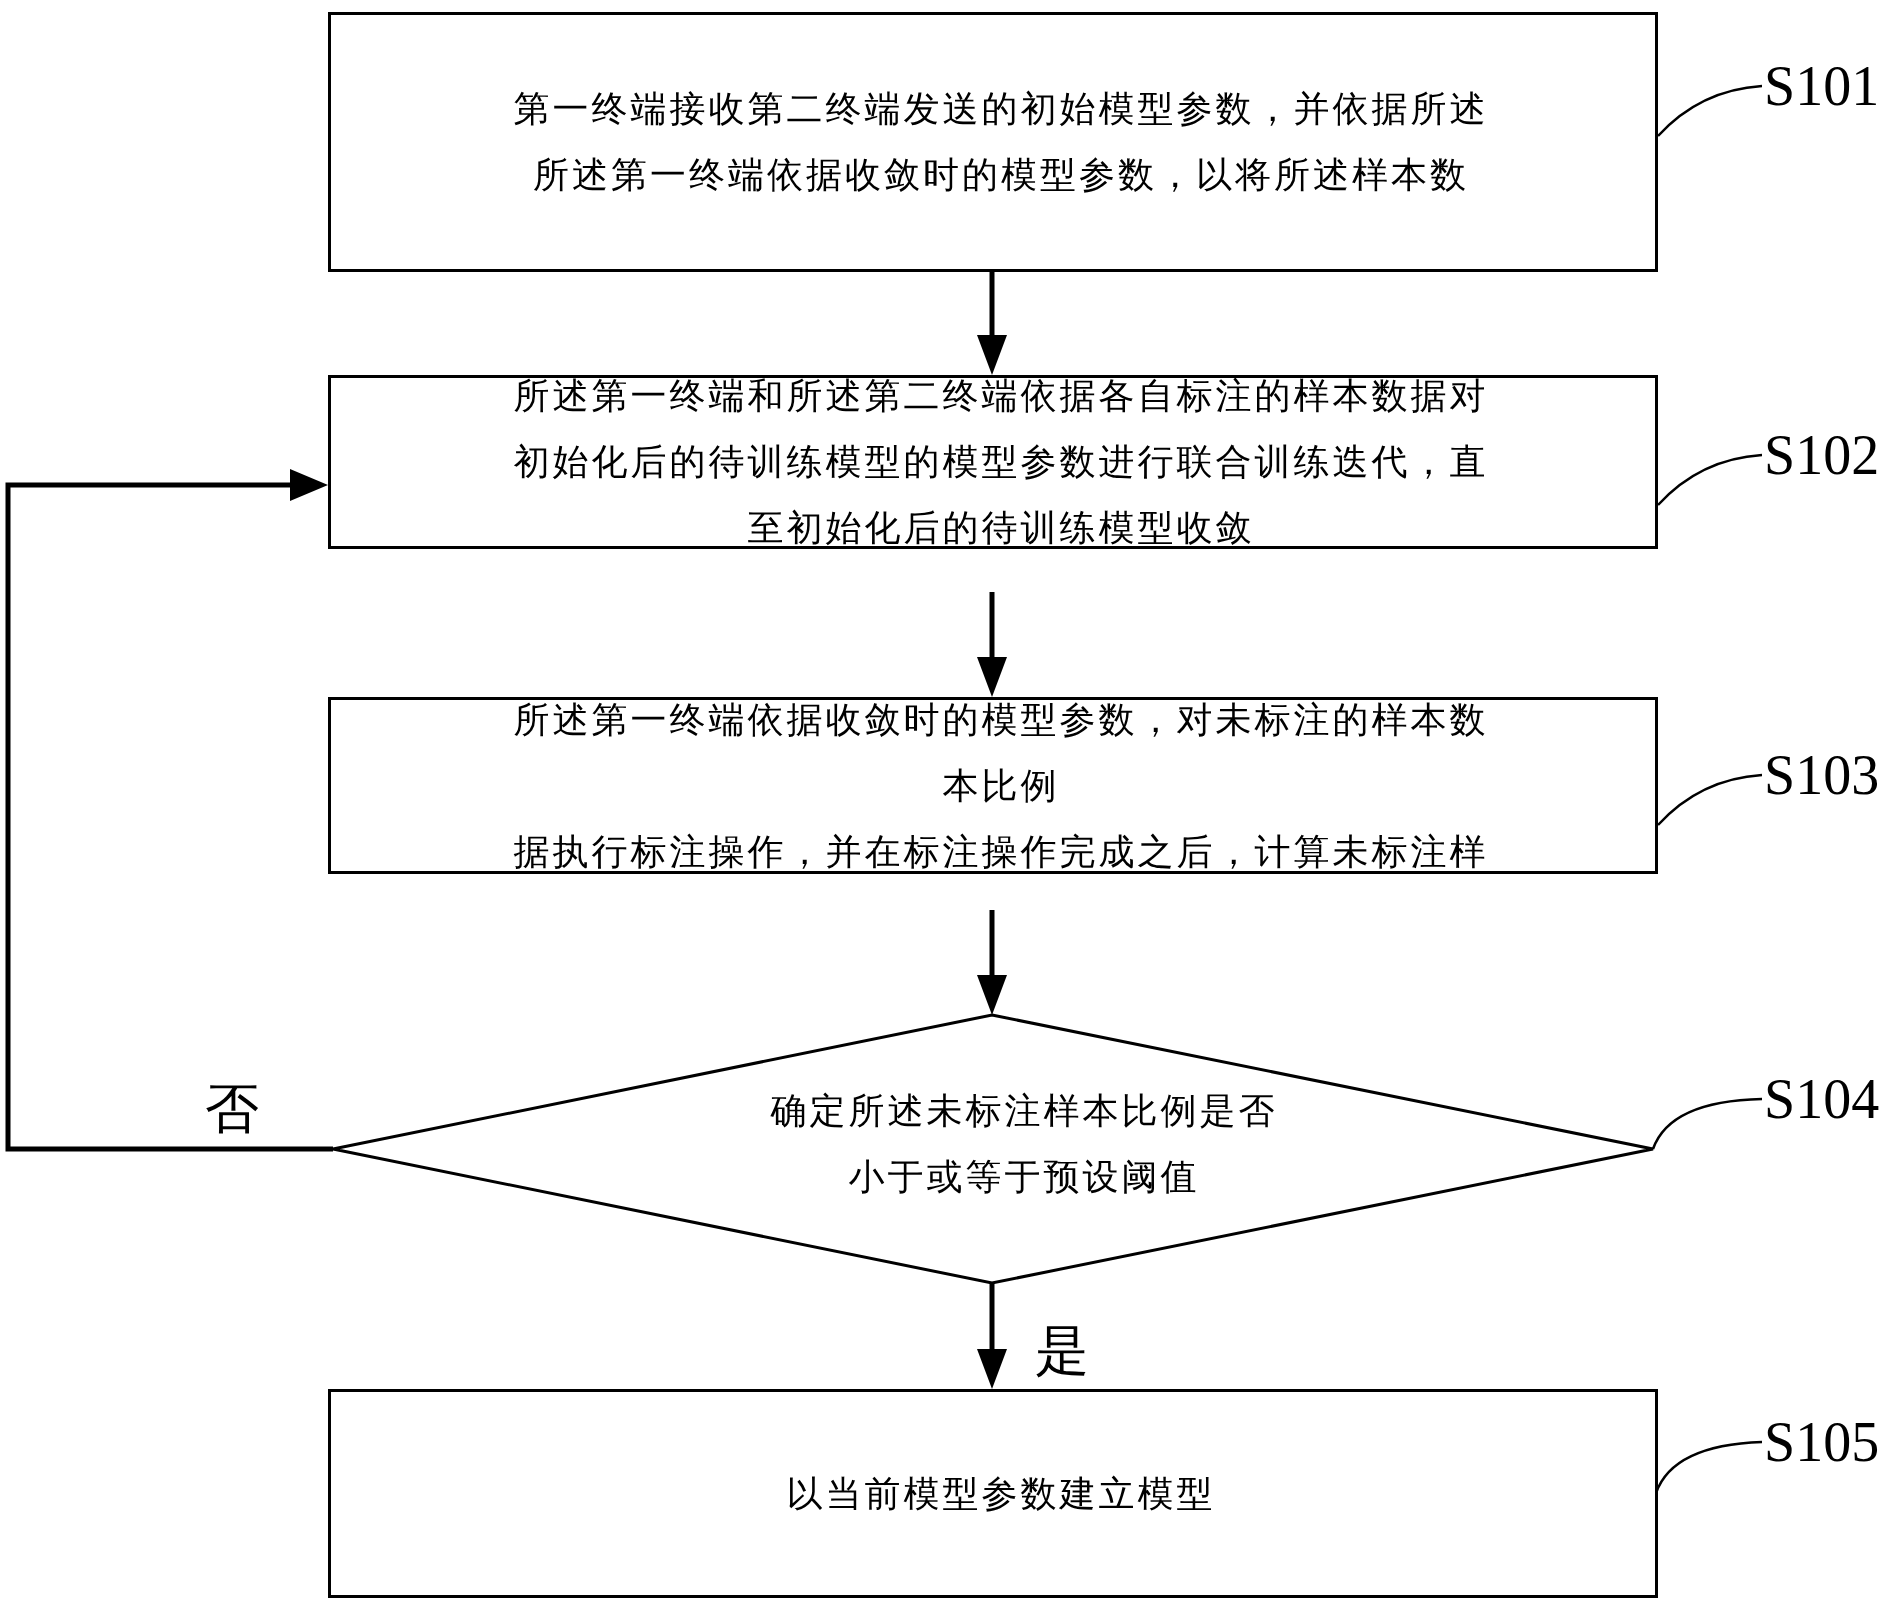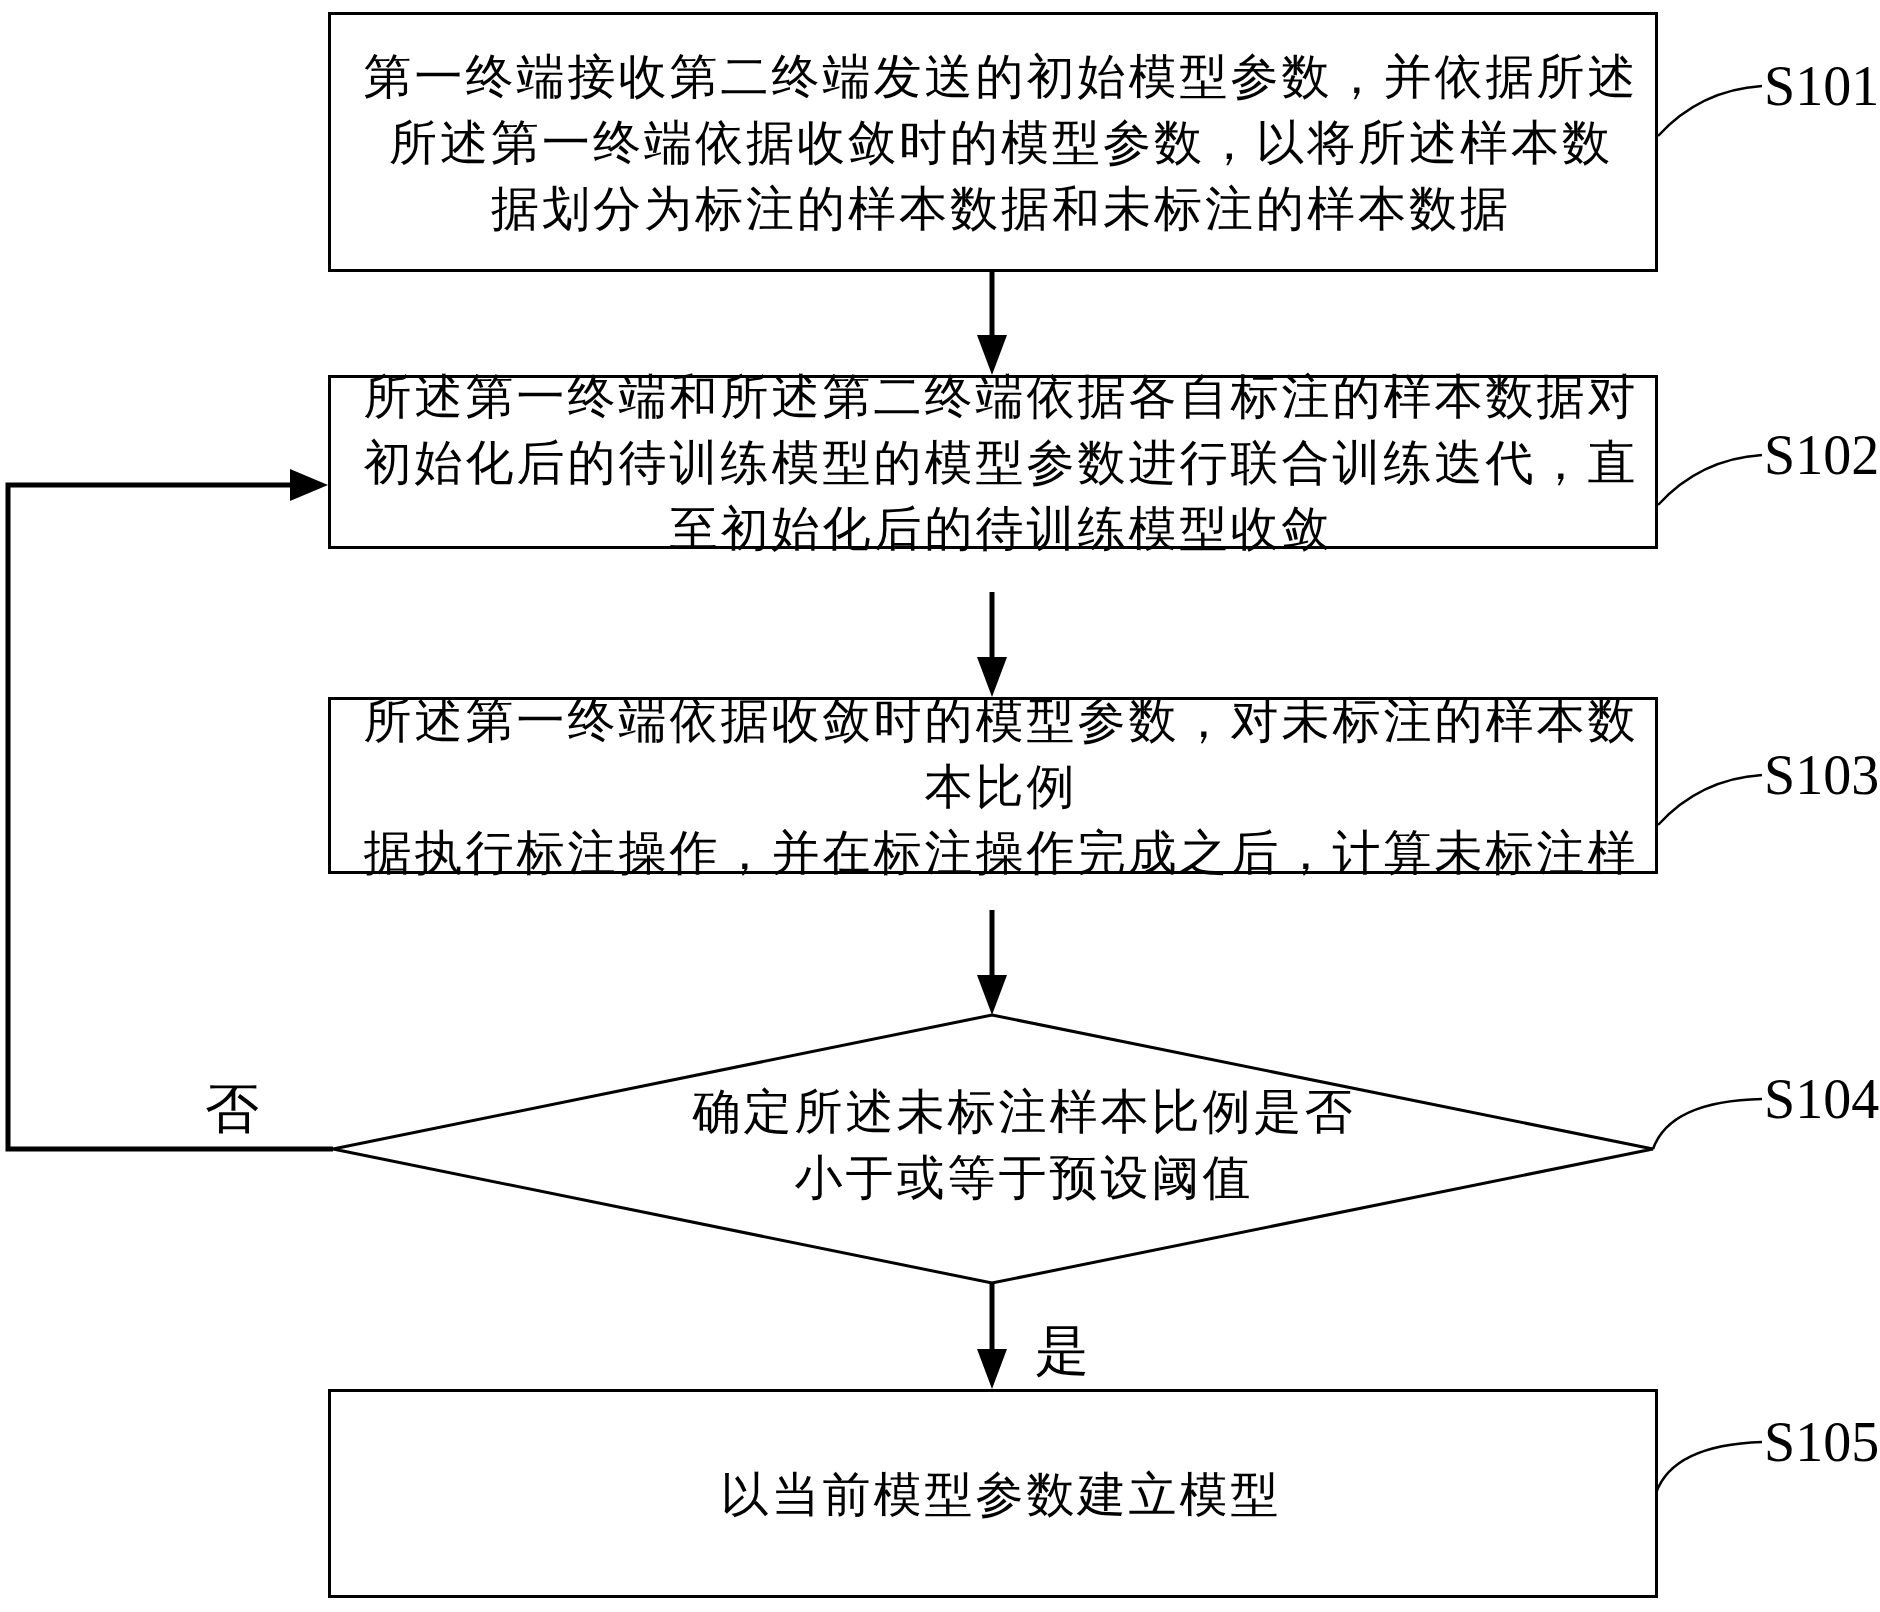--- a/index.html
+++ b/index.html
@@ -13,21 +13,21 @@
   #shapes{position:absolute;left:0;top:0;width:1880px;height:1612px;}
   .flow-box{
     position:absolute;
     left:328px;width:1330px;
     border:3px solid #000;
     box-sizing:border-box;
     display:flex;flex-direction:column;justify-content:center;
     background:#fff;
   }
   .box-line{
-    font-size:48px;line-height:66px;letter-spacing:3px;
+    font-size:36px;line-height:66px;letter-spacing:3px;
     color:#000;text-align:center;white-space:nowrap;margin-left:16px;
   }
   .step-label{
     position:absolute;left:1764px;width:120px;height:60px;
     font-family:"Liberation Serif",serif;
     font-size:56px;line-height:60px;color:#000;
     text-align:left;white-space:nowrap;
   }
   .branch-label{
     position:absolute;
@@ -67,21 +67,20 @@
     <path d="M1658,136 Q1700,90 1762,86" fill="none" stroke="#000" stroke-width="2.5"></path>
     <path d="M1658,505 Q1700,459 1762,455" fill="none" stroke="#000" stroke-width="2.5"></path>
     <path d="M1658,825 Q1700,779 1762,775" fill="none" stroke="#000" stroke-width="2.5"></path>
     <path d="M1653,1149 Q1670,1101 1762,1099" fill="none" stroke="#000" stroke-width="2.5"></path>
     <path d="M1656,1493 Q1673,1445 1762,1442" fill="none" stroke="#000" stroke-width="2.5"></path>
   </svg>
 
   <div class="flow-box" style="top:12px;height:260px;">
     <div class="box-line">第一终端接收第二终端发送的初始模型参数，并依据所述</div>
     <div class="box-line">所述第一终端依据收敛时的模型参数，以将所述样本数</div>
-    <div class="box-line">据划分为标注的样本数据和未标注的样本数据</div>
   </div>
 
   <div class="flow-box" style="top:375px;height:174px;">
     <div class="box-line">所述第一终端和所述第二终端依据各自标注的样本数据对</div>
     <div class="box-line">初始化后的待训练模型的模型参数进行联合训练迭代，直</div>
     <div class="box-line">至初始化后的待训练模型收敛</div>
   </div>
 
   <div class="flow-box" style="top:697px;height:177px;">
     <div class="box-line">所述第一终端依据收敛时的模型参数，对未标注的样本数</div>

